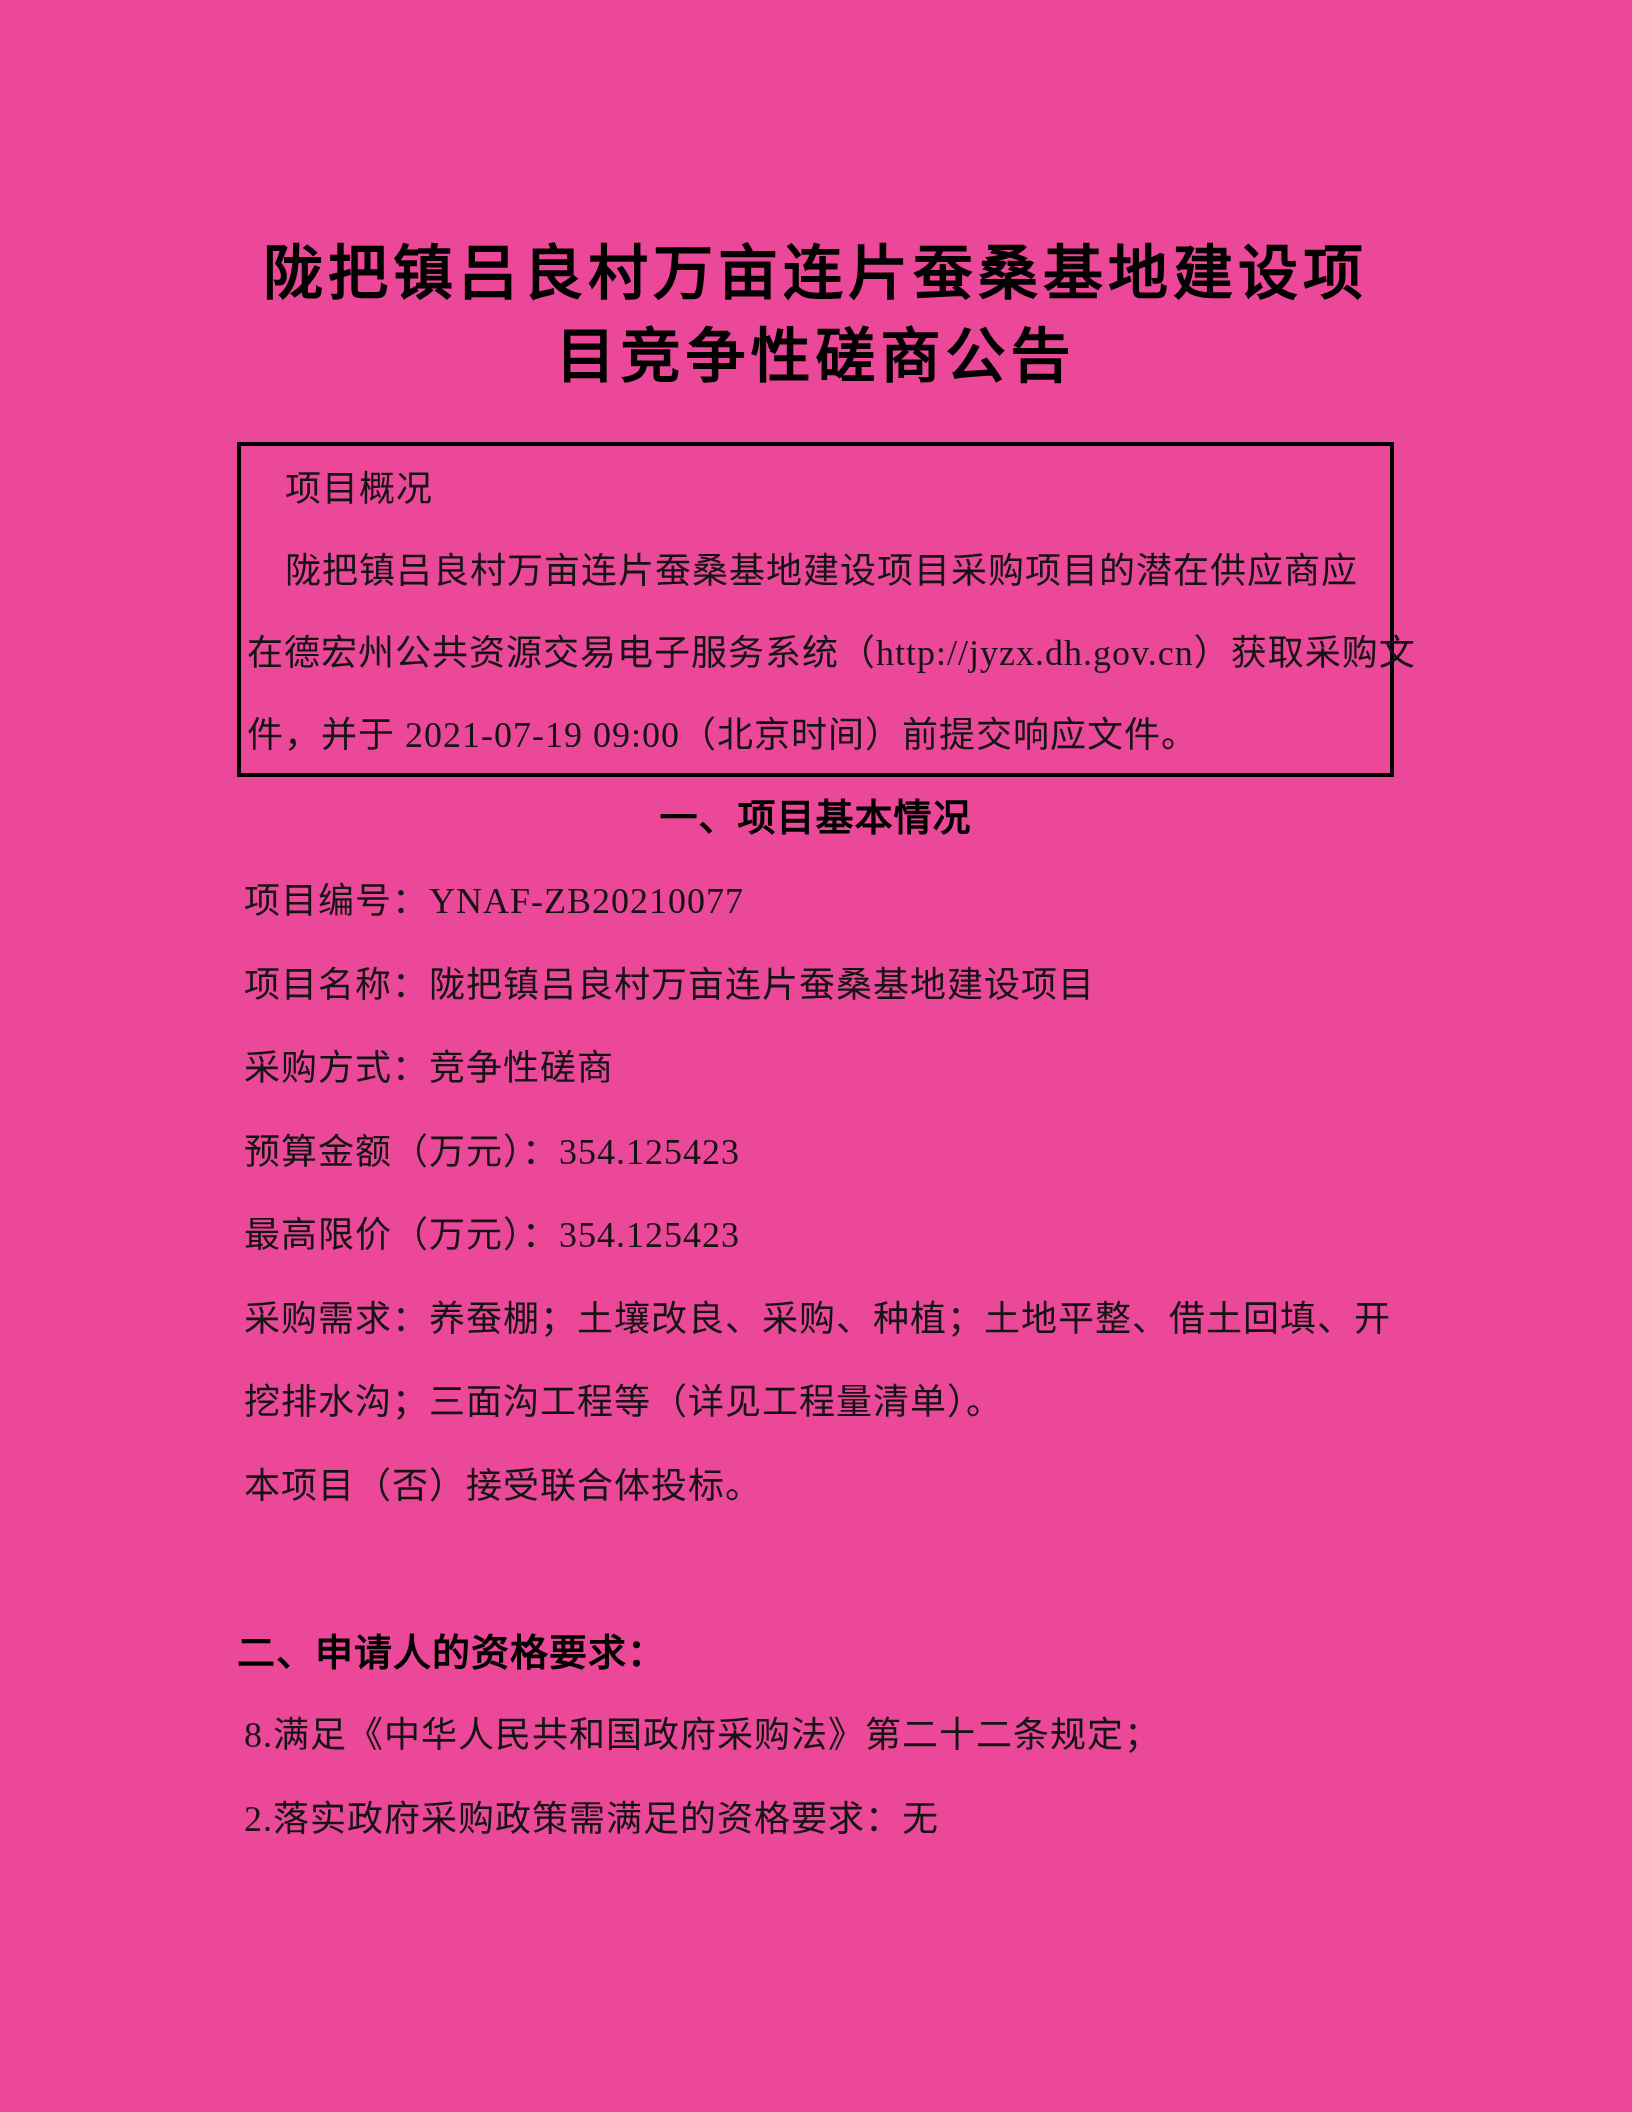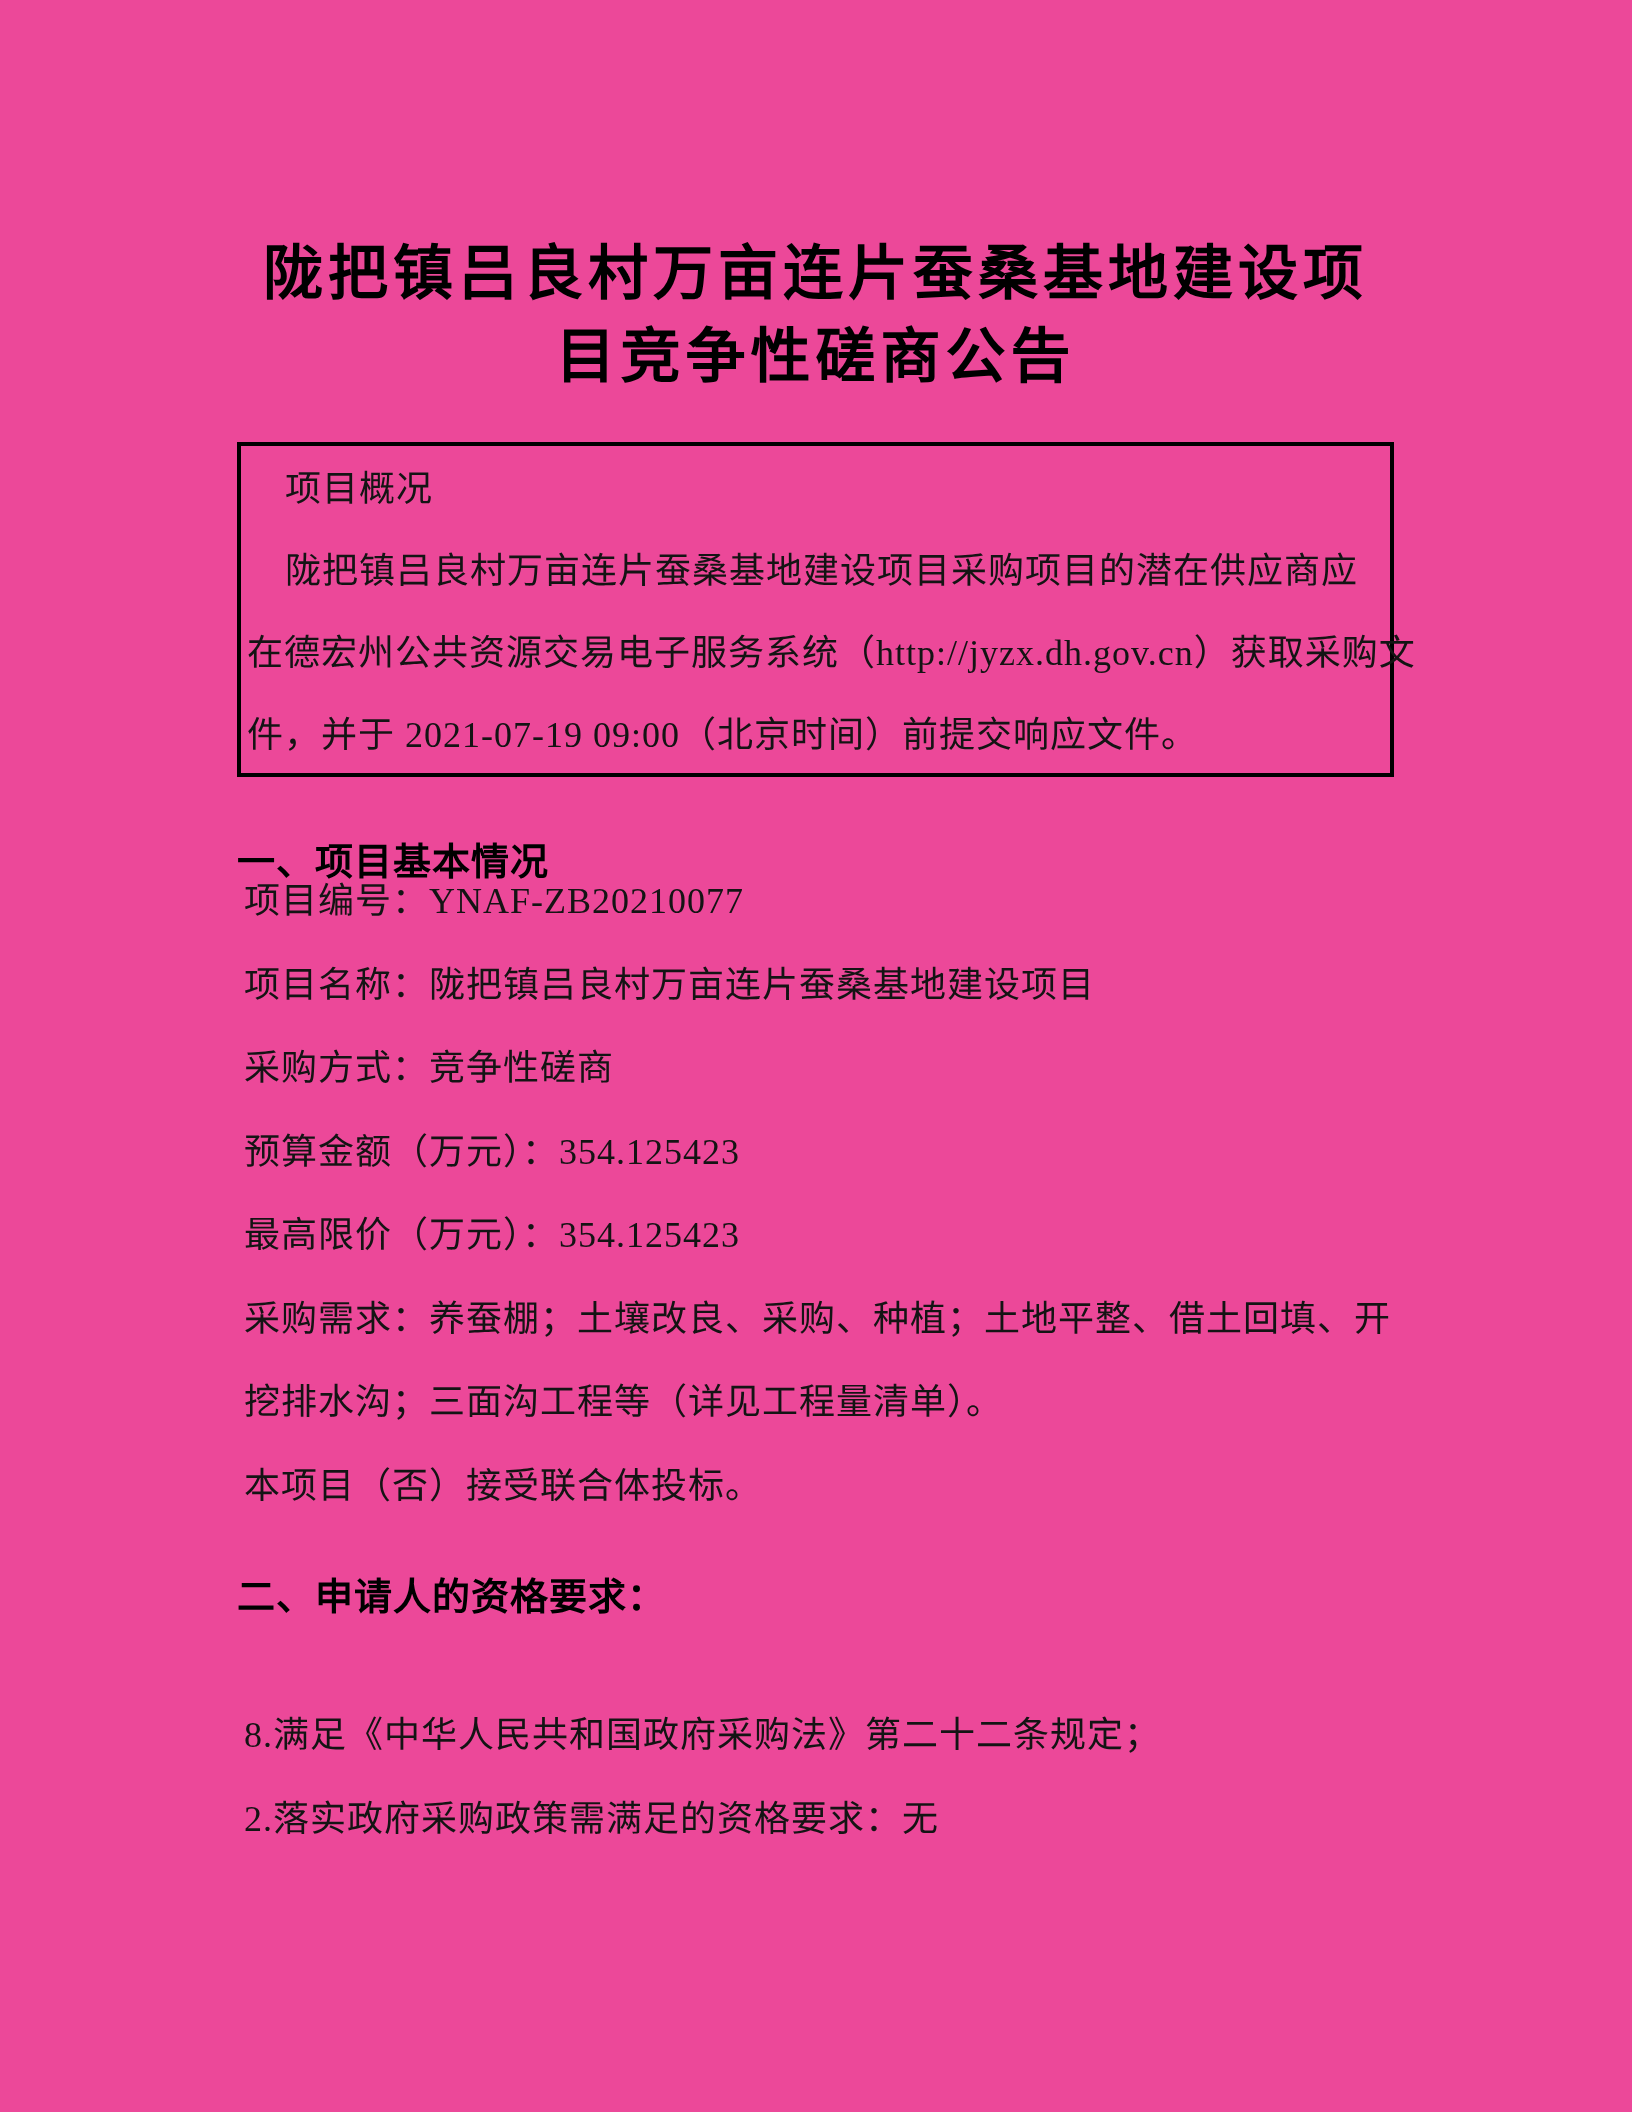--- a/index.html
+++ b/index.html
@@ -62,22 +62,22 @@
     left: 0;
     width: 1157px;
     font-family: "Liberation Sans", "DejaVu Sans", sans-serif;
     font-weight: bold;
     font-size: 38px;
     line-height: 44px;
     letter-spacing: 1px;
     color: #000000;
     white-space: nowrap;
   }
-  .sec1-heading { top: 840px; }
-  .sec2-heading { top: 1575px; }
+  .sec1-heading { top: 796px; text-align: center; }
+  .sec2-heading { top: 1631px; }
   
   .body-lines {
     position: absolute;
     left: 0;
     width: 1157px;
   }
   .sec1-lines { top: 860px; }
   .sec2-lines { top: 1694px; }
   .body-line {
     font-size: 36px;

